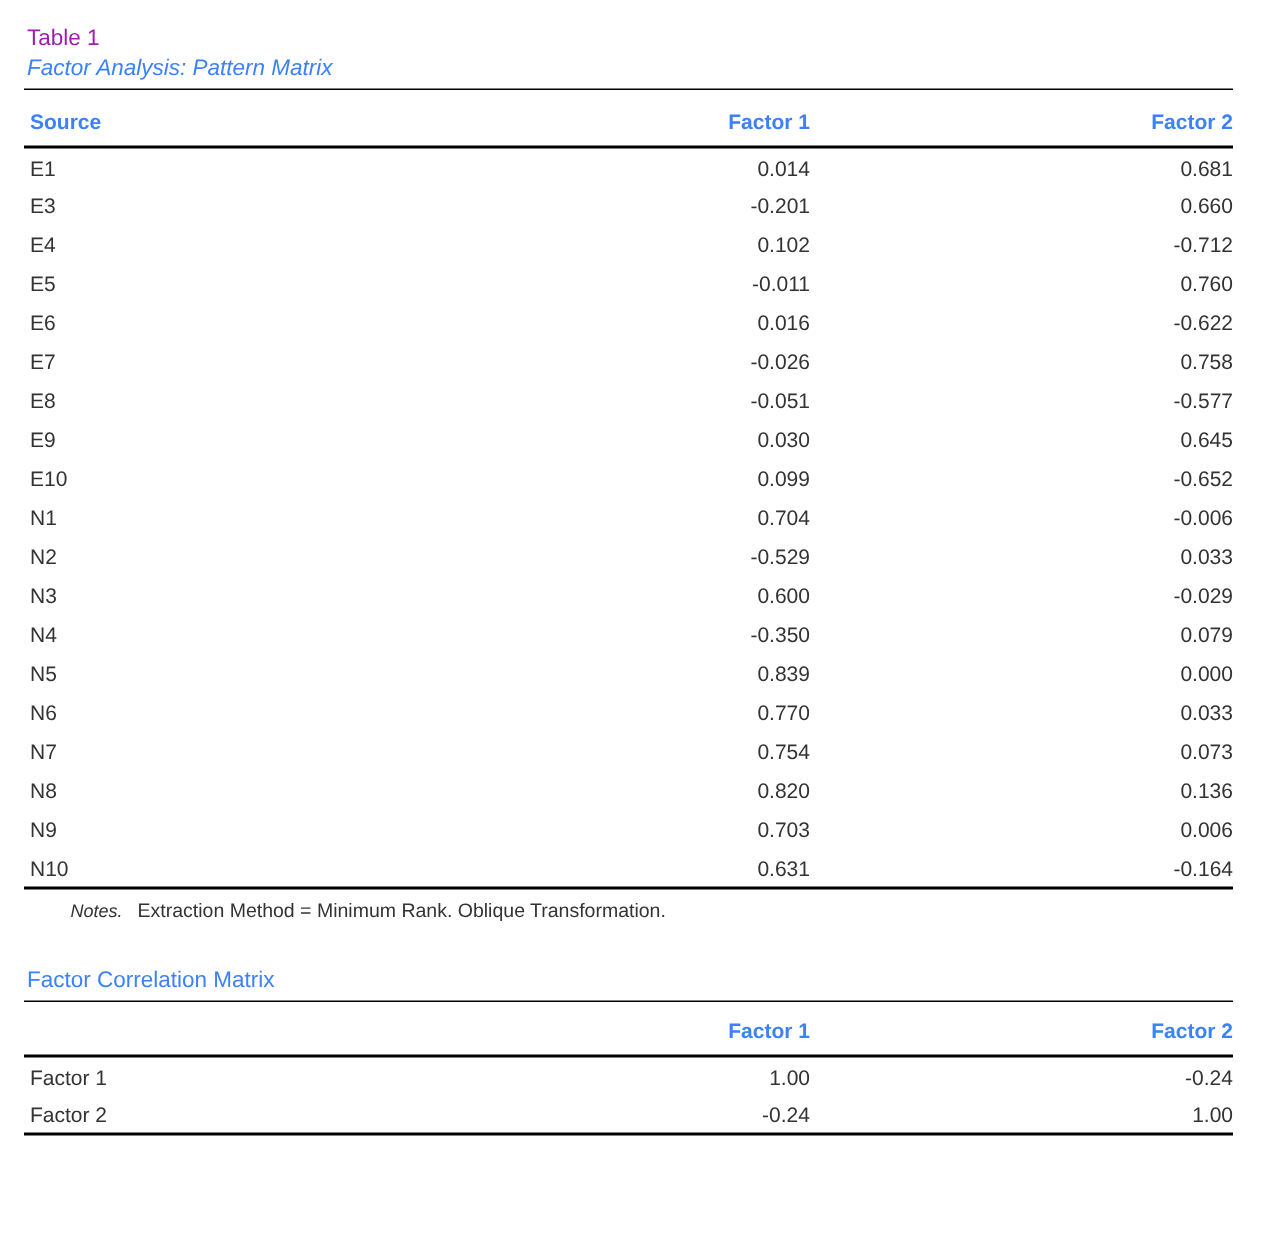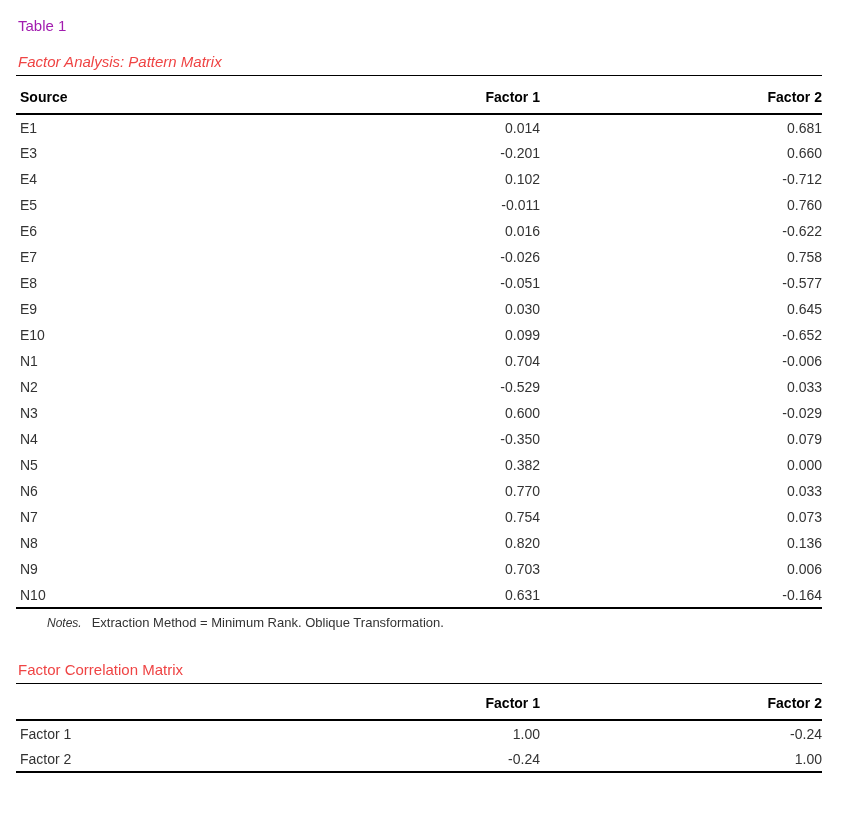--- a/index.html
+++ b/index.html
@@ -15,44 +15,44 @@
     overflow: hidden;
     padding: 10px 27px 0 16px;
   }
   .table-label {
     margin: 6px 0 0 2px;
     font-size: 15px;
     line-height: 19px;
     color: #a21caf;
   }
   .matrix-title {
-    margin-top: 17px;
+    margin-top: 1px;
     font-size: 15px;
     line-height: 19px;
     padding-bottom: 4px;
     padding-left: 2px;
     border-bottom: 1px solid #000000;
-    color: #ef4444;
+    color: #3b82f6;
   }
   .matrix-title.italic { font-style: italic; }
   table.stat {
     width: 806px;
     table-layout: fixed;
     border-collapse: collapse;
   }
   col.c1 { width: 280px; }
   col.c2 { width: 244px; }
   col.c3 { width: 282px; }
   table.stat th {
     font-size: 14px;
     font-weight: bold;
     vertical-align: bottom;
     padding-bottom: 8px;
     border-bottom: 2px solid #000000;
-    color: #000000;
+    color: #3b82f6;
   }
   table.stat thead tr { height: 38px; }
   table.stat.corr thead tr { height: 36px; }
   table.stat tbody tr { height: 26px; }
   table.stat td {
     font-size: 14px;
     vertical-align: middle;
     color: #333333;
   }
   table.stat tbody tr:last-child td { border-bottom: 2px solid #000000; }
@@ -170,21 +170,21 @@
   </tr>
 
   <tr>
     <td class="a-left">N4</td>
     <td class="a-right bold">-0.350</td>
     <td class="a-right">0.079</td>
   </tr>
 
   <tr>
     <td class="a-left">N5</td>
-    <td class="a-right bold">0.382</td>
+    <td class="a-right bold">0.839</td>
     <td class="a-right">0.000</td>
   </tr>
 
   <tr>
     <td class="a-left">N6</td>
     <td class="a-right bold">0.770</td>
     <td class="a-right">0.033</td>
   </tr>
 
   <tr>

